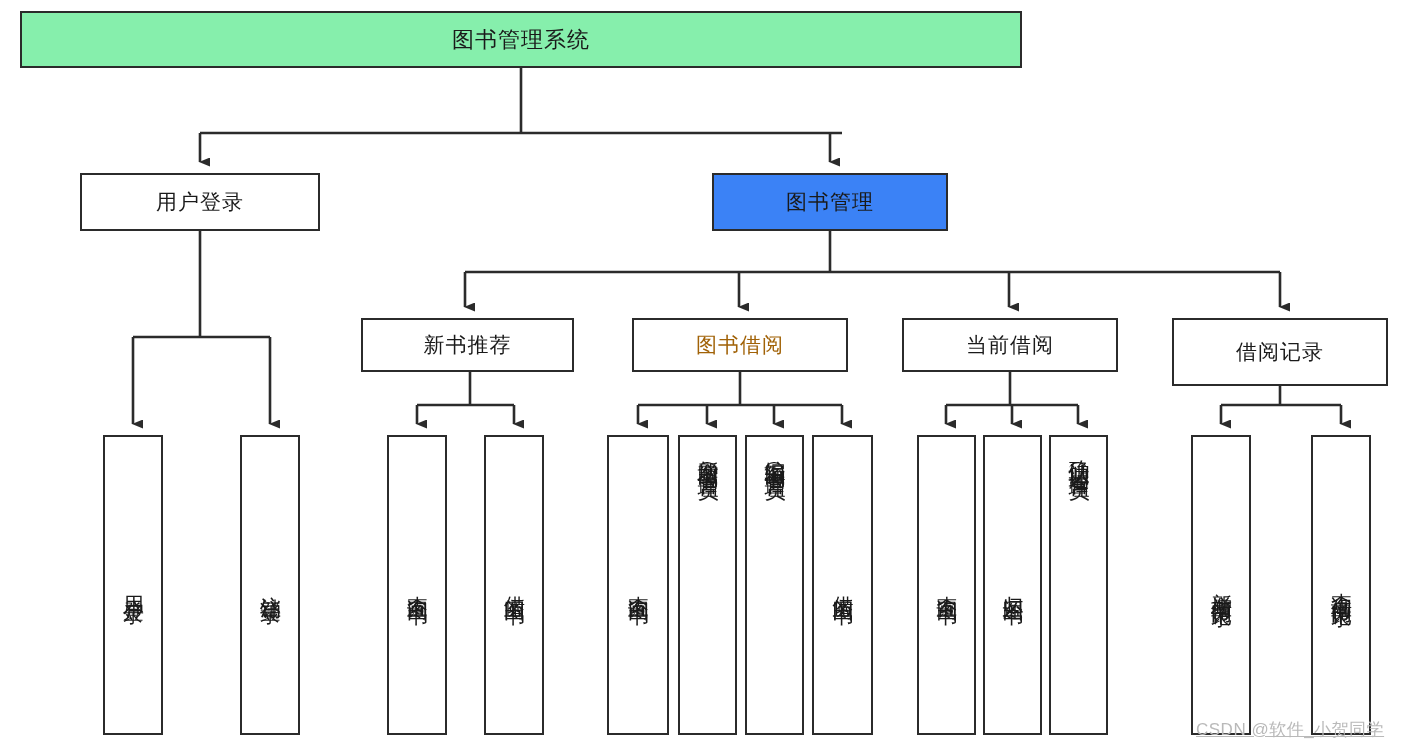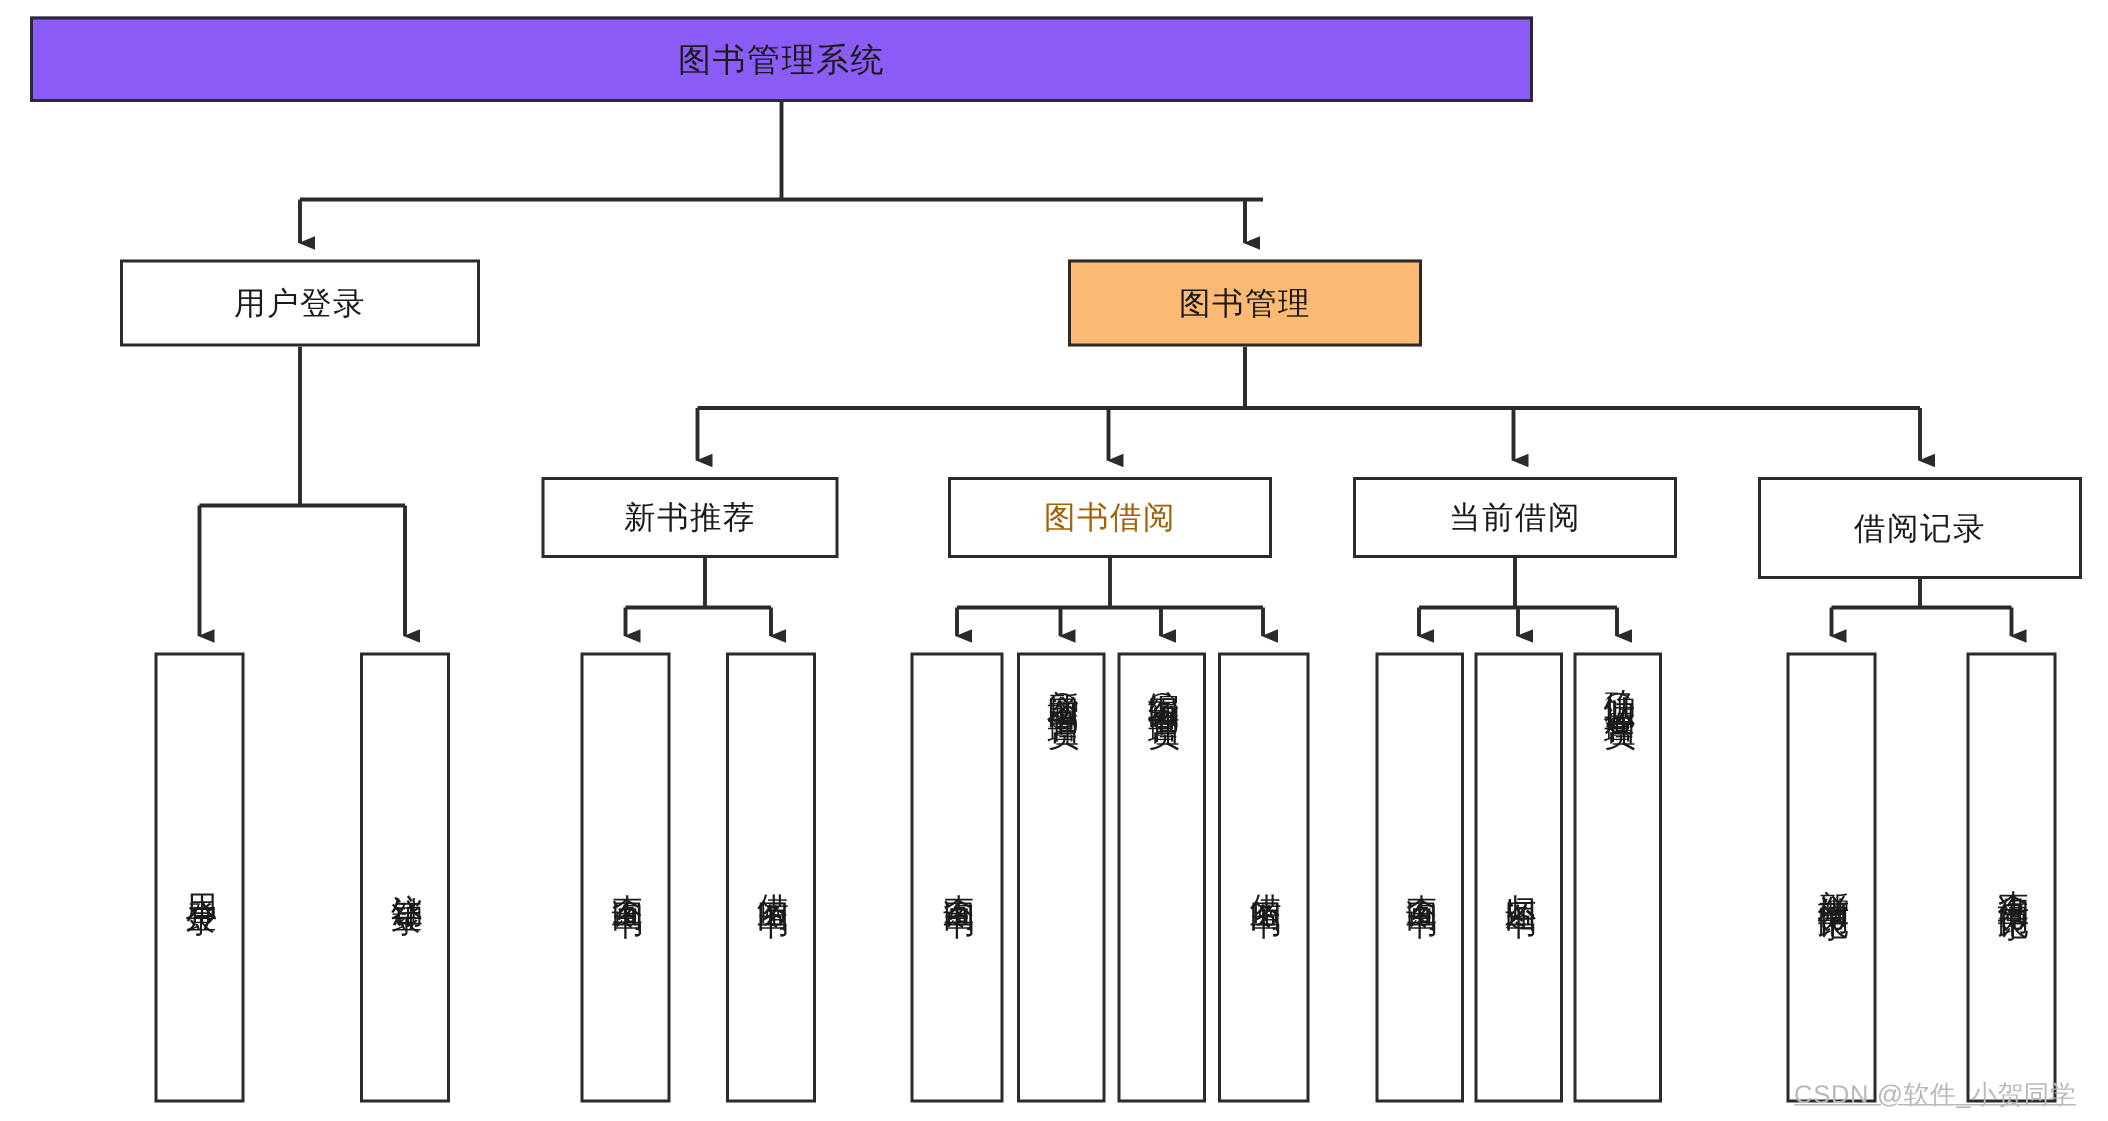--- a/index.html
+++ b/index.html
@@ -116,32 +116,32 @@
       <path d="M 1012 405 L 1012 424" marker-end="url(#arrowhead)"></path>
       <path d="M 1078 405 L 1078 424" marker-end="url(#arrowhead)"></path>
 
       <path d="M 1280 372 L 1280 405"></path>
       <path d="M 1221 405 L 1341 405"></path>
       <path d="M 1221 405 L 1221 424" marker-end="url(#arrowhead)"></path>
       <path d="M 1341 405 L 1341 424" marker-end="url(#arrowhead)"></path>
     </g>
   </svg>
 
-  <div class="node horizontal root" style="left: 20px; top: 11px; width: 1002px; height: 57px; border-color: rgb(43, 43, 43); background: #8b5cf6; color: rgb(26, 26, 26);">
+  <div class="node horizontal root" style="left: 20px; top: 11px; width: 1002px; height: 57px; border-color: rgb(43, 43, 43); background: #86efac; color: rgb(26, 26, 26);">
     <span>图书管理系统</span>
   </div>
 
   <div class="node horizontal" style="left: 80px; top: 173px; width: 240px; height: 58px; border-color: rgb(43, 43, 43); background: rgb(255, 255, 255); color: rgb(26, 26, 26);">
     <span>用户登录</span>
   </div>
-  <div class="node horizontal" style="left: 712px; top: 173px; width: 236px; height: 58px; border-color: rgb(43, 43, 43); background: #fdba74; color: rgb(26, 26, 26);">
+  <div class="node horizontal" style="left: 712px; top: 173px; width: 236px; height: 58px; border-color: rgb(43, 43, 43); background: #3b82f6; color: rgb(26, 26, 26);">
     <span>图书管理</span>
   </div>
 
-  <div class="node horizontal" style="left: 361px; top: 318px; width: 198px; height: 54px; border-color: rgb(43, 43, 43); background: rgb(255, 255, 255); color: rgb(26, 26, 26);">
+  <div class="node horizontal" style="left: 361px; top: 318px; width: 213px; height: 54px; border-color: rgb(43, 43, 43); background: rgb(255, 255, 255); color: rgb(26, 26, 26);">
     <span>新书推荐</span>
   </div>
   <div class="node horizontal" style="left: 632px; top: 318px; width: 216px; height: 54px; border-color: rgb(43, 43, 43); background: rgb(255, 255, 255); color: #a16207;">
     <span>图书借阅</span>
   </div>
   <div class="node horizontal" style="left: 902px; top: 318px; width: 216px; height: 54px; border-color: rgb(43, 43, 43); background: rgb(255, 255, 255); color: rgb(26, 26, 26);">
     <span>当前借阅</span>
   </div>
   <div class="node horizontal" style="left: 1172px; top: 318px; width: 216px; height: 68px; border-color: rgb(43, 43, 43); background: rgb(255, 255, 255); color: rgb(26, 26, 26);">
     <span>借阅记录</span>

